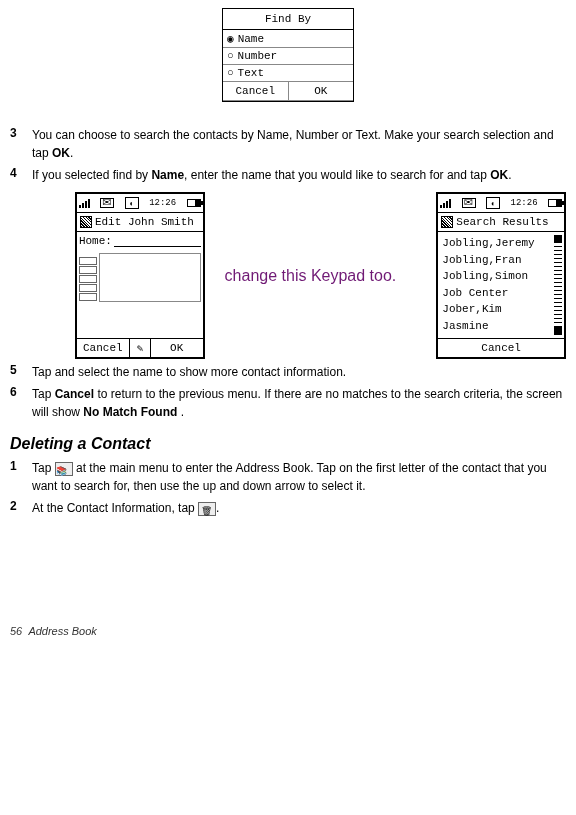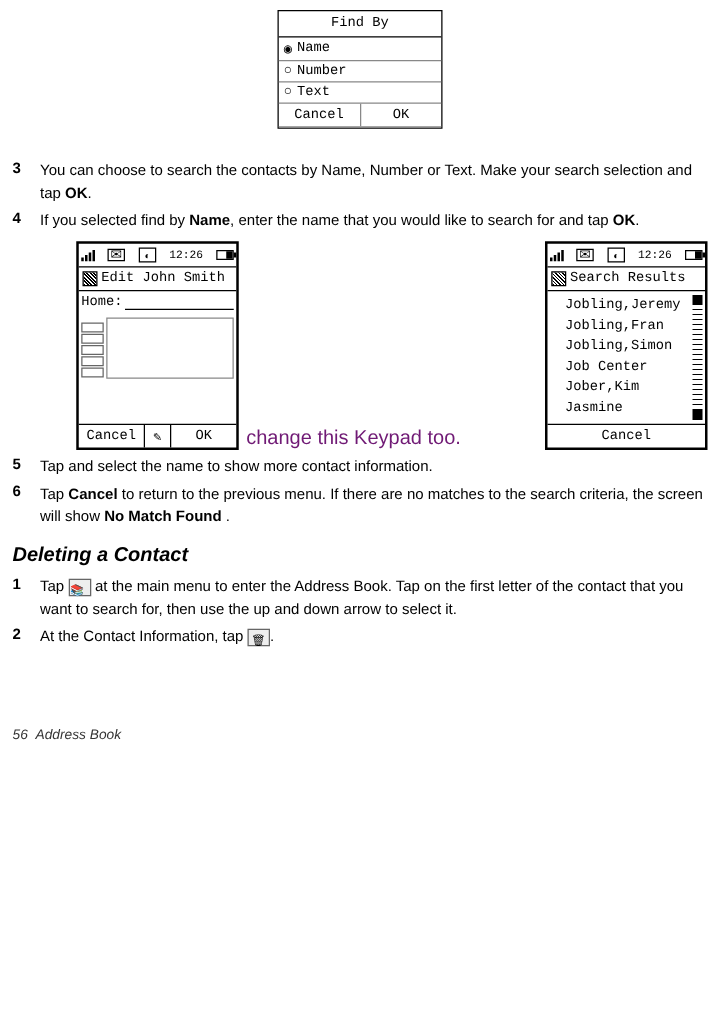--- a/index.html
+++ b/index.html
@@ -56,22 +56,22 @@
   .step-num {
     font-weight: bold;
     width: 10px;
   }
   .step-body {
     flex: 1;
     line-height: 1.5;
   }
   .screens-row {
     display: flex;
-    align-items: flex-end;
-    gap: 6px;
+    align-items: center;
+    gap: 20px;
     margin: 8px 0 4px 0;
   }
   .phone-screen {
     border: 2px solid #000;
     width: 130px;
     box-sizing: border-box;
   }
   .statusbar {
     display: flex;
     align-items: center;
@@ -168,21 +168,21 @@
   }
   .marker-text {
     color: #701a75;
     font-size: 16px;
     white-space: nowrap;
   }
   .results-body {
     font-family: "Courier New", monospace;
     font-size: 11px;
     min-height: 100px;
-    padding: 3px 2px 3px 14px;
+    padding: 3px 2px 3px 4px;
     display: flex;
   }
   .results-list { flex: 1; line-height: 1.5; }
   .scrollbar {
     width: 8px;
     border-left: 1px solid #fff;
     display: flex; flex-direction: column;
   }
   .sb-arrow { height: 8px; background: #000; }
   .sb-track { flex: 1; background: repeating-linear-gradient(0deg,#000 0 1px,#fff 1px 4px); }
@@ -195,21 +195,21 @@
   .inline-icon {
     display: inline-block;
     width: 16px; height: 12px;
     border: 1px solid #666;
     vertical-align: middle;
     background: #eee;
   }
   .inline-icon.book::before { content: "📚"; font-size: 9px; position: relative; top: -2px; left: 1px; }
   .inline-icon.del::before { content: "🗑"; font-size: 9px; position: relative; top: -2px; left: 2px; }
   .footer {
-    margin-top: 64px;
+    margin-top: 108px;
     font-style: italic;
     font-size: 11px;
     color: #333;
   }
   .pen-icon {
     display: inline-block;
     width: 12px; height: 12px;
     position: relative;
   }
   .pen-icon::after { content: "✎"; font-size: 11px; }

